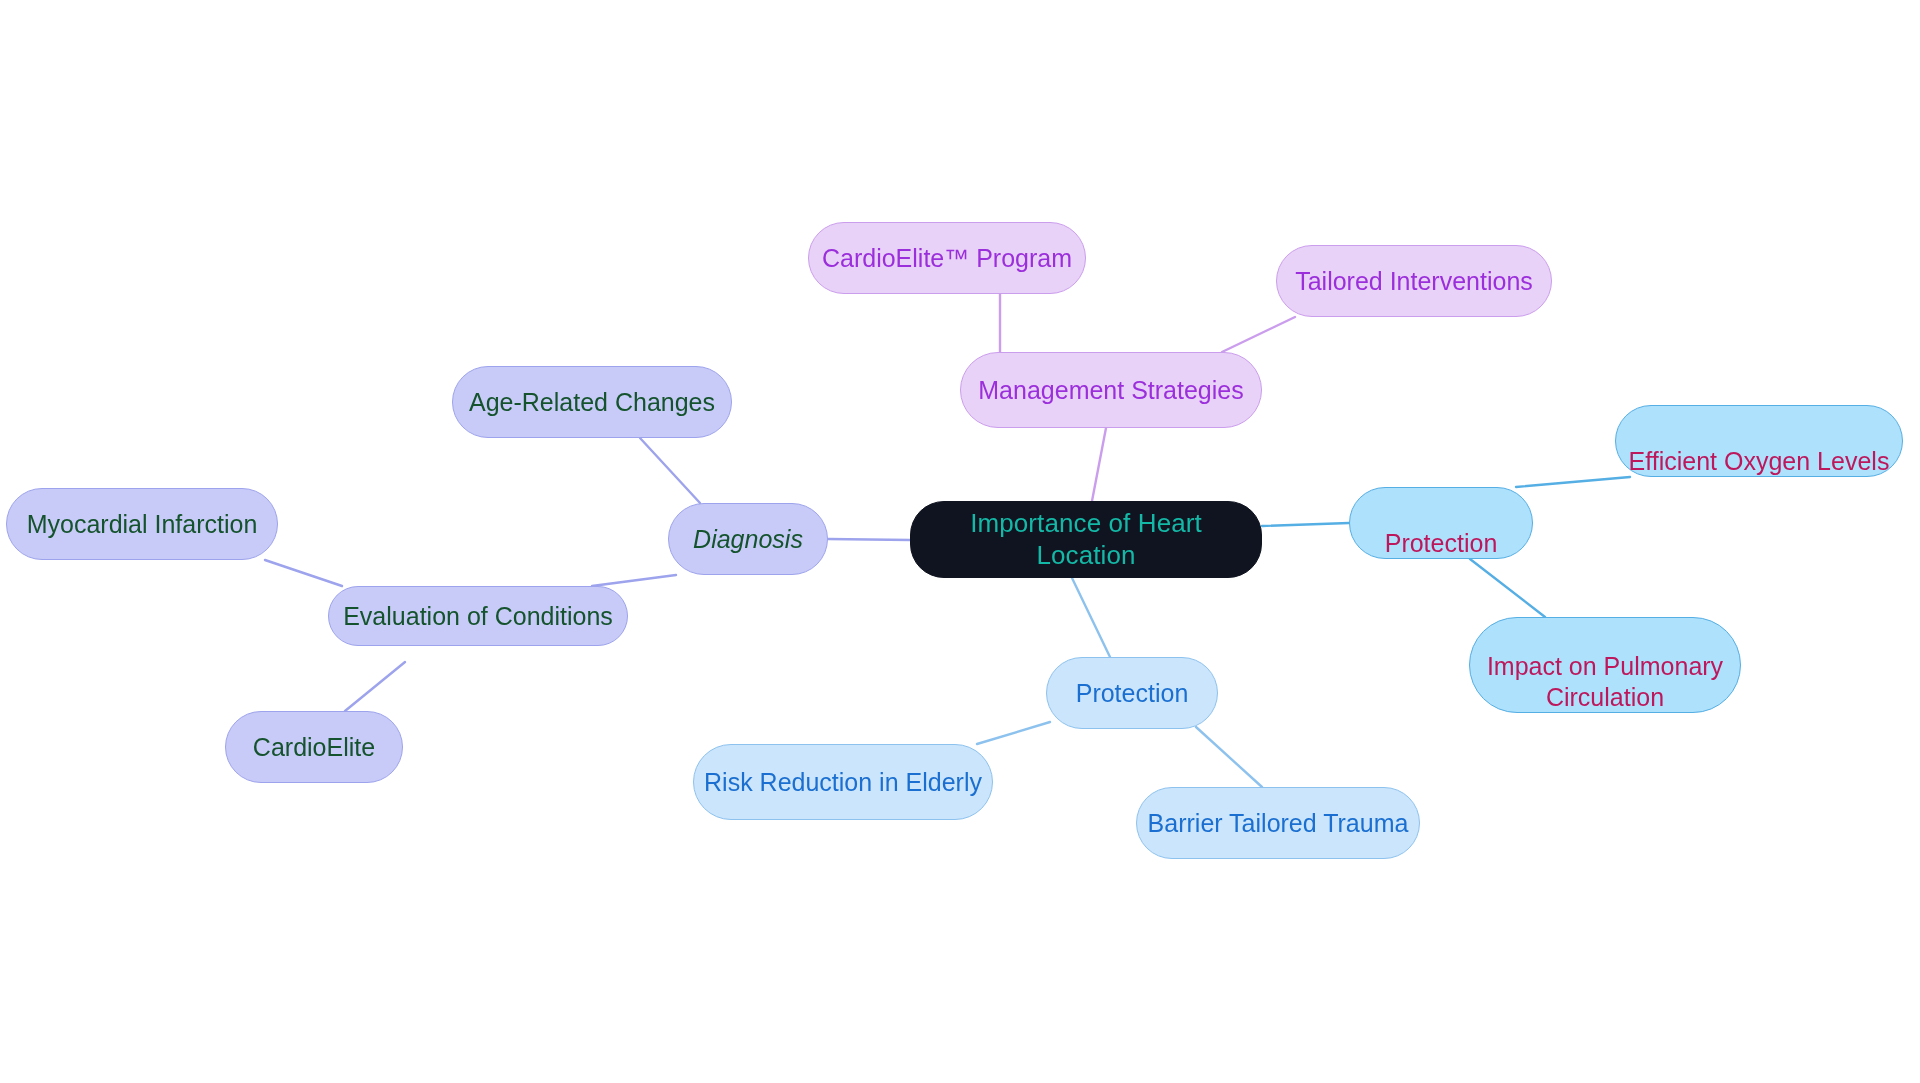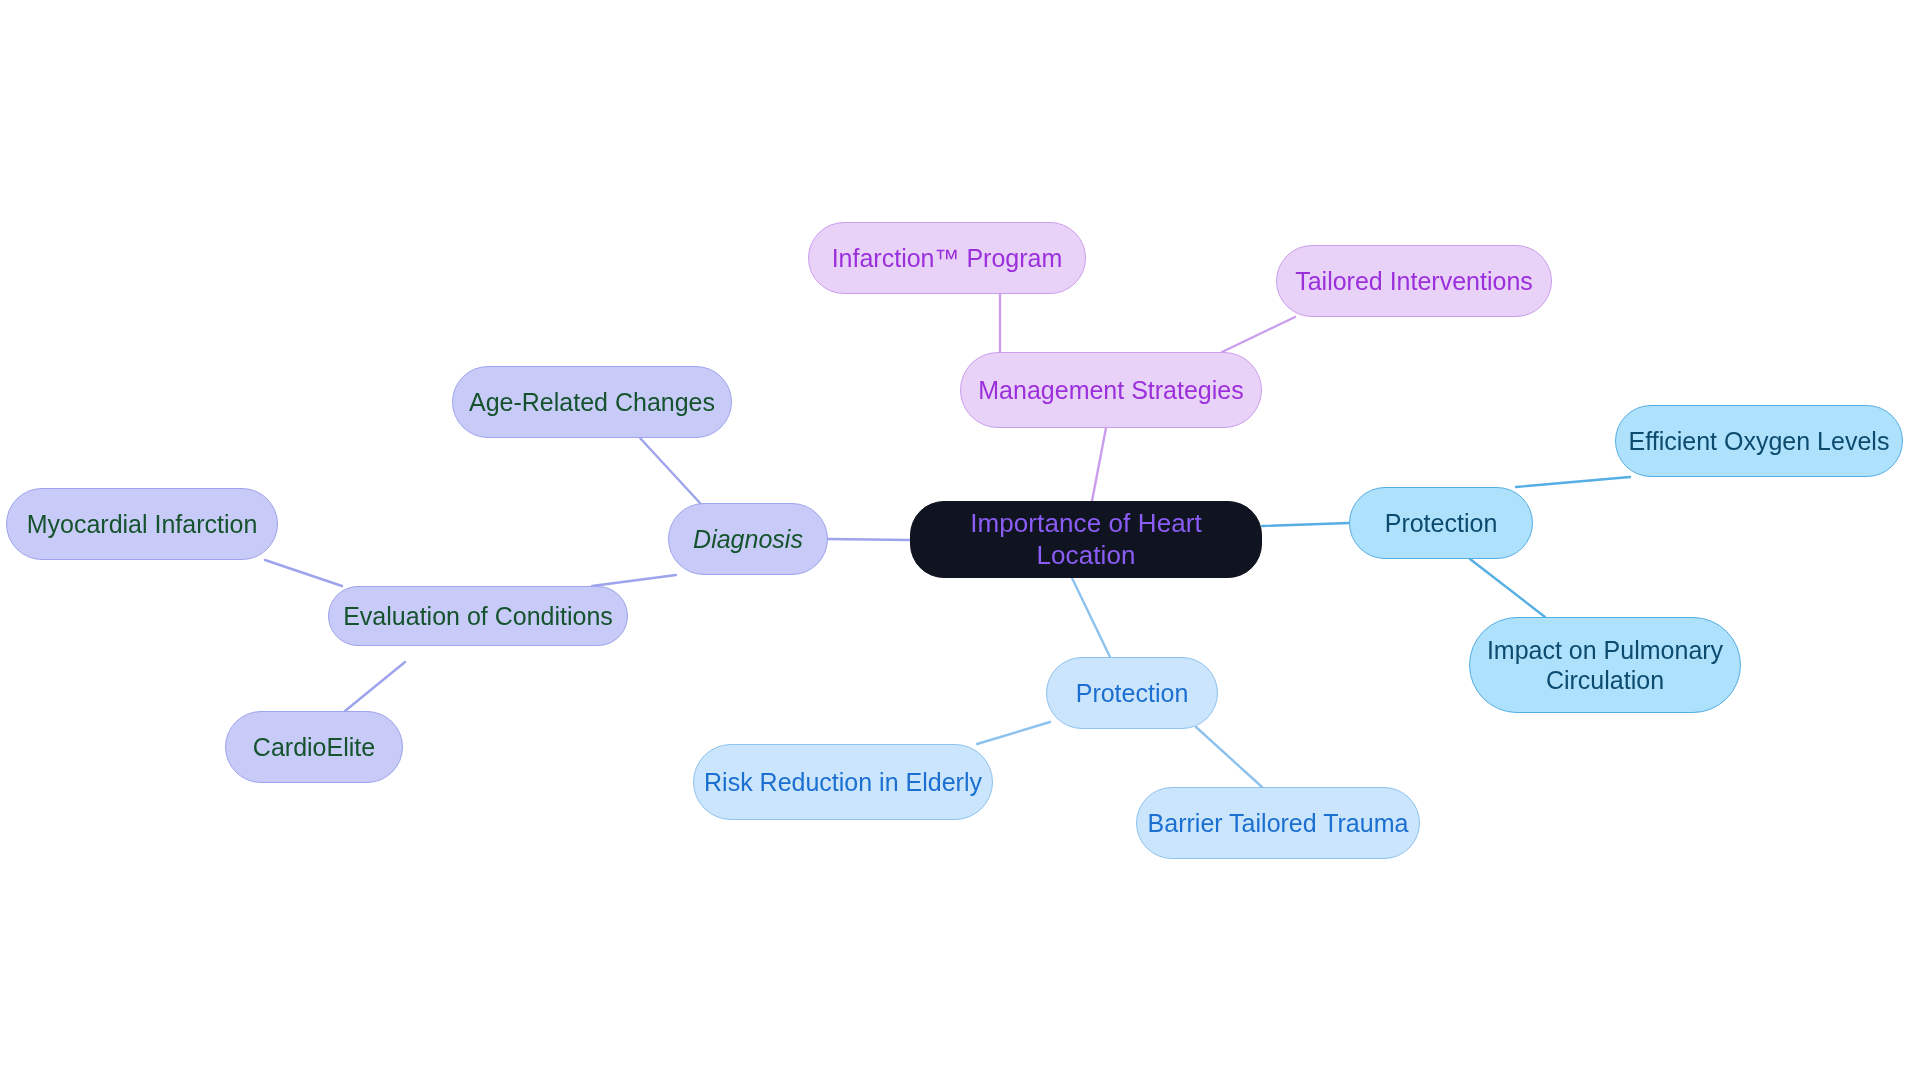--- a/index.html
+++ b/index.html
@@ -37,21 +37,21 @@
     border-radius: 999px;
     border-style: solid;
     border-width: 1.4px;
     line-height: 1.22;
     white-space: pre-line;
     padding: 0 10px;
   }
   .node-root {
     background: #0f1420;
     border-color: #0f1420;
-    color: #8b5cf6;
+    color: #14b8a6;
     border-radius: 34px;
     font-size: 26px;
     letter-spacing: 0.1px;
     z-index: 5;
   }
   .node-branch, .node-leaf {
     z-index: 4;
     font-size: 25px;
   }
   .t-indigo {
@@ -60,21 +60,22 @@
     color: #14532d;
   }
   .t-purple {
     background: #e9d2f8;
     border-color: #cb9ded;
     color: #9b2fdb;
   }
   .t-blue {
     background: #ade1fc;
     border-color: #55aee4;
-    color: #0c4a6e;
+    color: #be185d;
+    align-items: flex-end;
   }
   .t-lightblue {
     background: #cbe5fc;
     border-color: #8dc2ee;
     color: #1a6fd0;
   }
 </style>
 </head>
 <body>
 
@@ -96,21 +97,21 @@
       <polyline points="1196,727 1262,787" fill="none" stroke="#8dc2ee" stroke-width="2.4" stroke-linecap="round" stroke-linejoin="round"></polyline>
     </svg>
   <div id="node-layer">
       <div class="node node-root" style="left: 910px; top: 501px; width: 352px; height: 77px;"><span>Importance of Heart Location</span></div>
       <div class="node node-branch t-indigo" style="left: 668px; top: 503px; width: 160px; height: 72px; font-style: italic;"><span>Diagnosis</span></div>
       <div class="node node-leaf t-indigo" style="left: 452px; top: 366px; width: 280px; height: 72px;"><span>Age-Related Changes</span></div>
       <div class="node node-leaf t-indigo" style="left: 328px; top: 586px; width: 300px; height: 60px;"><span>Evaluation of Conditions</span></div>
       <div class="node node-leaf t-indigo" style="left: 6px; top: 488px; width: 272px; height: 72px;"><span>Myocardial Infarction</span></div>
       <div class="node node-leaf t-indigo" style="left: 225px; top: 711px; width: 178px; height: 72px;"><span>CardioElite</span></div>
       <div class="node node-branch t-purple" style="left: 960px; top: 352px; width: 302px; height: 76px;"><span>Management Strategies</span></div>
-      <div class="node node-leaf t-purple" style="left: 808px; top: 222px; width: 278px; height: 72px;"><span>Infarction™ Program</span></div>
+      <div class="node node-leaf t-purple" style="left: 808px; top: 222px; width: 278px; height: 72px;"><span>CardioElite™ Program</span></div>
       <div class="node node-leaf t-purple" style="left: 1276px; top: 245px; width: 276px; height: 72px;"><span>Tailored Interventions</span></div>
       <div class="node node-branch t-blue" style="left: 1349px; top: 487px; width: 184px; height: 72px;"><span>Protection</span></div>
       <div class="node node-leaf t-blue" style="left: 1615px; top: 405px; width: 288px; height: 72px;"><span>Efficient Oxygen Levels</span></div>
       <div class="node node-leaf t-blue" style="left: 1469px; top: 617px; width: 272px; height: 96px;"><span>Impact on Pulmonary
 Circulation</span></div>
       <div class="node node-branch t-lightblue" style="left: 1046px; top: 657px; width: 172px; height: 72px; justify-content: center;"><span>Protection</span></div>
       <div class="node node-leaf t-lightblue" style="left: 693px; top: 744px; width: 300px; height: 76px;"><span>Risk Reduction in Elderly</span></div>
       <div class="node node-leaf t-lightblue" style="left: 1136px; top: 787px; width: 284px; height: 72px;"><span>Barrier Tailored Trauma</span></div>
     </div>
 </div>

